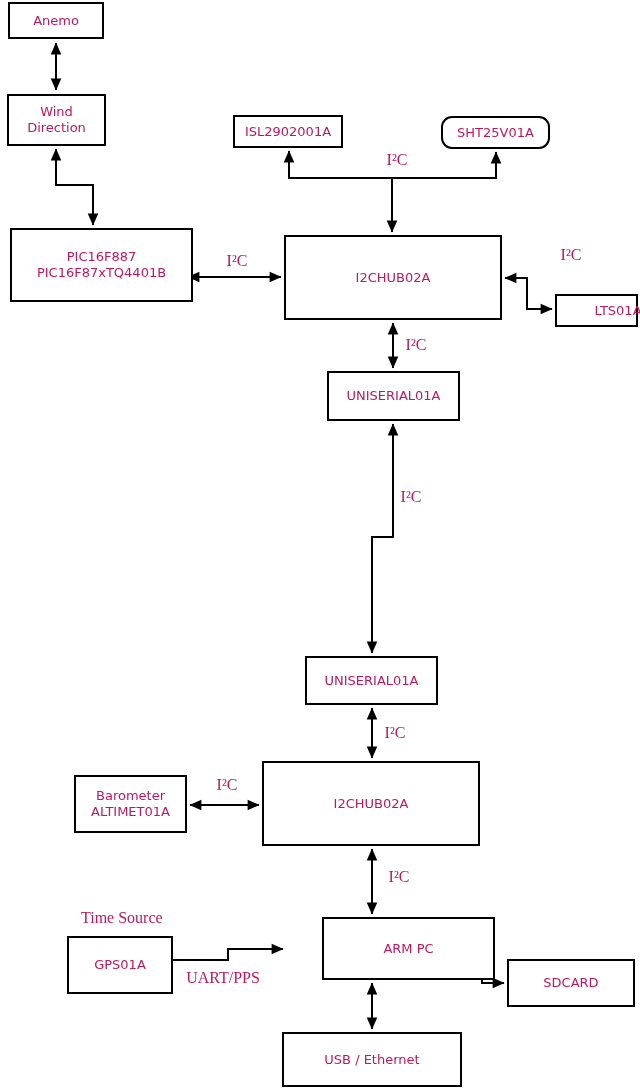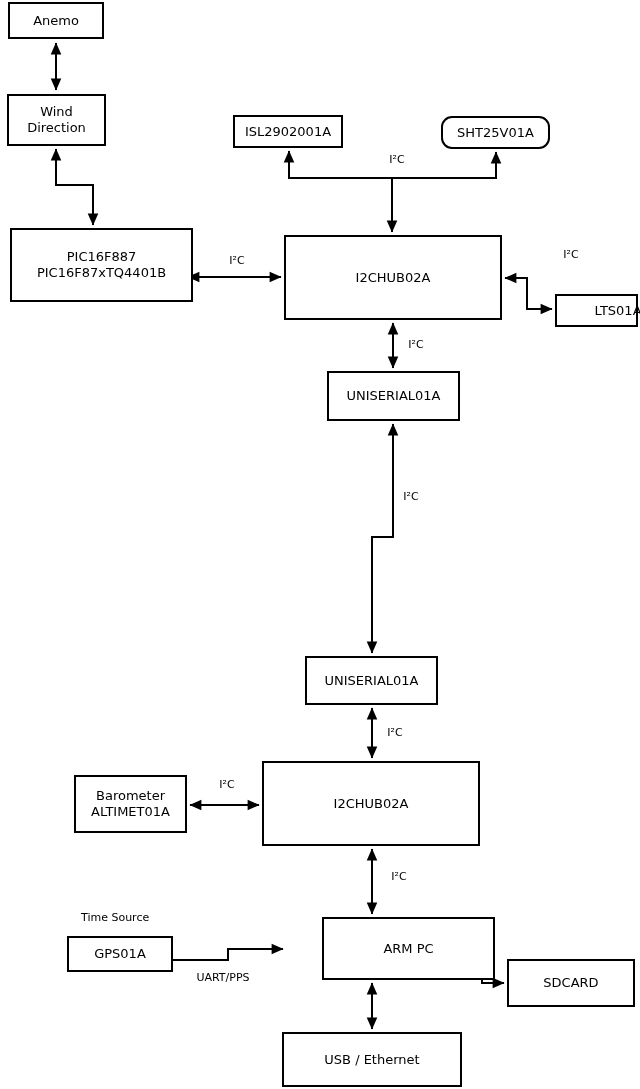--- a/index.html
+++ b/index.html
@@ -1,61 +1,62 @@
 <!DOCTYPE html>
 <html><head>
 <meta charset="utf-8">
 <style>
   html,body{margin:0;padding:0;background:#ffffff;}
   #canvas{
     position:relative;
     width:640px;height:1089px;
     background:#ffffff;
     font-family:"DejaVu Sans","Liberation Sans",sans-serif;
-    color:#000000;
+    color:#be185d;
     overflow:hidden;
   }
   #edges{position:absolute;left:0;top:0;width:640px;height:1089px;pointer-events:none;}
   .node{
     position:absolute;
     box-sizing:border-box;
     background:#ffffff;
     border:2px solid #000000;
     display:flex;
     flex-direction:column;
     align-items:center;
     justify-content:center;
     text-align:center;
     font-size:13px;
     line-height:16px;
     white-space:nowrap;
   }
   .flabel{
     position:absolute;
-    font-size:11px;
+    font-size:16px;
     line-height:16px;
     white-space:nowrap;
     transform:translateX(-50%);
+    font-family:Liberation Serif, serif;
   }
   .flabel.left-anchor{transform:none;}
 
   
   #n-anemo  {left:8px;  top:2px;   width:96px;  height:37px;}
   #n-wind   {left:7px;  top:94px;  width:99px;  height:52px;}
   #n-pic    {left:10px;  top:228px; width:183px; height:74px;}
   #n-isl    {left:233px;top:115px; width:110px; height:33px;justify-content:center;}
   #n-sht    {left:441px;top:116px; width:109px; height:33px;border-radius:11px;}
   #n-hub1   {left:284px;top:235px; width:218px; height:85px;}
   #n-lts    {left:555px;top:294px; width:83px;  height:33px;padding-left:43px;}
   #n-uni1   {left:327px;top:371px; width:133px; height:50px;}
   #n-uni2   {left:305px;top:656px; width:133px; height:49px;}
   #n-baro   {left:74px; top:775px; width:113px; height:58px;}
   #n-hub2   {left:262px;top:761px; width:218px; height:85px;}
   #n-armpc  {left:286px;top:917px; width:173px; height:63px;margin-left:36px;}
-  #n-gps    {left:67px; top:936px; width:106px; height:36px;}
+  #n-gps    {left:67px; top:936px; width:106px; height:58px;}
   #n-sdcard {left:507px;top:959px; width:128px; height:48px;}
   #n-usb    {left:282px;top:1032px;width:180px; height:55px;}
 
   
   #l-i2c-top {left:397px;top:152px;}
   #l-i2c-pic {left:237px;top:253px;}
   #l-i2c-lts {left:571px;top:247px;}
   #l-i2c-u1  {left:416px;top:337px;}
   #l-i2c-link{left:411px;top:489px;}
   #l-i2c-u2  {left:395px;top:725px;}

